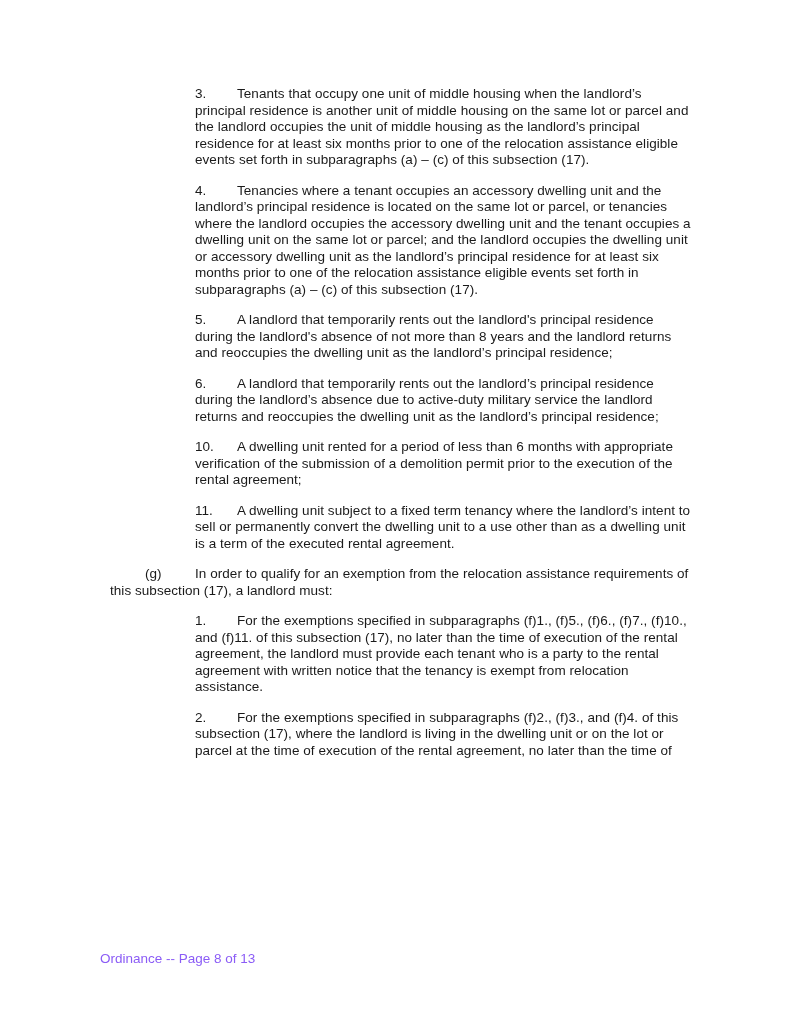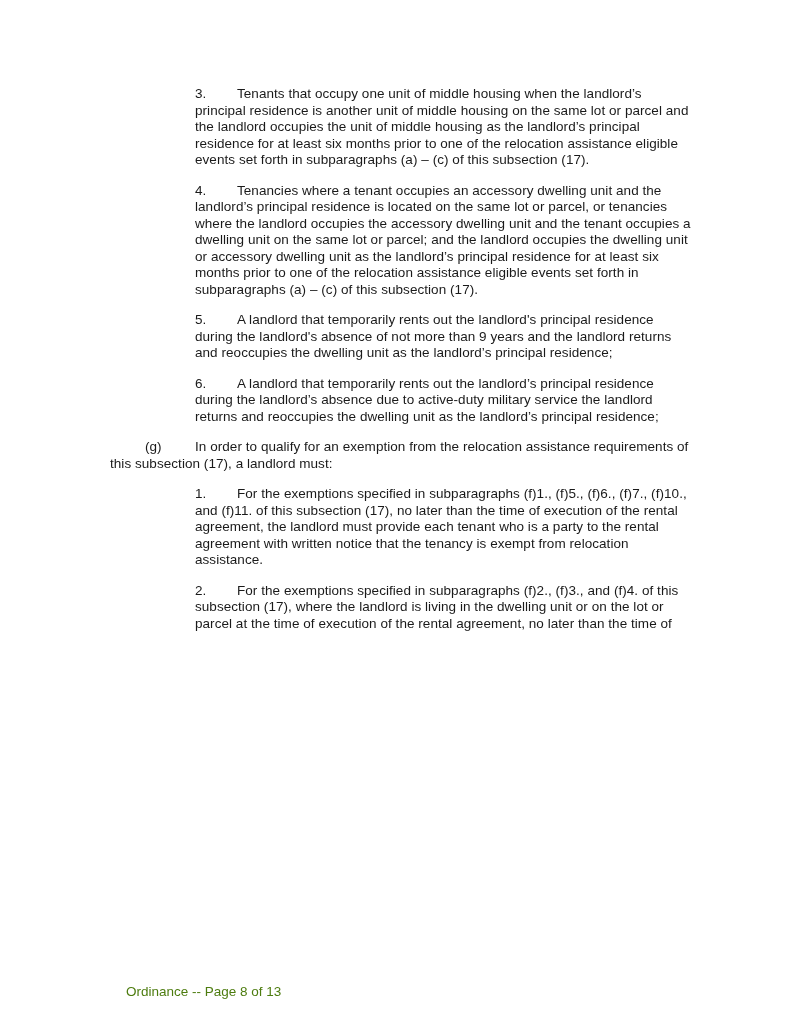--- a/index.html
+++ b/index.html
@@ -38,46 +38,47 @@
     width: 582px;
     text-indent: 35px;
   }
   p.para-g .glabel {
     display: inline-block;
     width: 50px;
     text-indent: 0;
   }
   .footer {
     position: absolute;
-    top: 984px;
+    top: 951px;
     left: 100px;
     font-size: 13.5px;
     line-height: 16.5px;
-    color: #4d7c0f;
-    margin-left: 26px;
+    color: #8b5cf6;
   }
 </style>
 </head>
 <body>
 
 <div class="page">
   <div class="content">
 
     <p class="item"><span class="num">3.</span><span>Tenants that occupy one unit of middle housing when the landlord’s principal residence is another unit of middle housing on the same lot or parcel and the landlord occupies the unit of middle housing as the landlord’s principal residence for at least six months prior to one of the relocation assistance eligible events set forth in subparagraphs (a) – (c) of this subsection (17).</span></p>
 
     <p class="item"><span class="num">4.</span><span>Tenancies where a tenant occupies an accessory dwelling unit and the landlord’s principal residence is located on the same lot or parcel, or tenancies where the landlord occupies the accessory dwelling unit and the tenant occupies a dwelling unit on the same lot or parcel; and the landlord occupies the dwelling unit or accessory dwelling unit as the landlord’s principal residence for at least six months prior to one of the relocation assistance eligible events set forth in subparagraphs (a) – (c) of this subsection (17).</span></p>
 
-    <p class="item"><span class="num">5.</span><span>A landlord that temporarily rents out the landlord's principal residence during the landlord's absence of not more than 9 years and the landlord returns and reoccupies the dwelling unit as the landlord’s principal residence;</span></p>
+    <p class="item"><span class="num">5.</span><span>A landlord that temporarily rents out the landlord's principal residence during the landlord's absence of not more than 8 years and the landlord returns and reoccupies the dwelling unit as the landlord’s principal residence;</span></p>
 
     <p class="item"><span class="num">6.</span><span>A landlord that temporarily rents out the landlord’s principal residence during the landlord’s absence due to active-duty military service the landlord returns and reoccupies the dwelling unit as the landlord’s principal residence;</span></p>
 
 
 
 
+    <p class="item"><span class="num">10.</span><span>A dwelling unit rented for a period of less than 6 months with appropriate verification of the submission of a demolition permit prior to the execution of the rental agreement;</span></p>
 
+    <p class="item"><span class="num">11.</span><span>A dwelling unit subject to a fixed term tenancy where the landlord’s intent to sell or permanently convert the dwelling unit to a use other than as a dwelling unit is a term of the executed rental agreement.</span></p>
 
     <p class="para-g"><span class="glabel">(g)</span><span>In order to qualify for an exemption from the relocation assistance requirements of this subsection (17), a landlord must:</span></p>
 
     <p class="item"><span class="num">1.</span><span>For the exemptions specified in subparagraphs (f)1., (f)5., (f)6., (f)7., (f)10., and (f)11. of this subsection (17), no later than the time of execution of the rental agreement, the landlord must provide each tenant who is a party to the rental agreement with written notice that the tenancy is exempt from relocation assistance.</span></p>
 
     <p class="item"><span class="num">2.</span><span>For the exemptions specified in subparagraphs (f)2., (f)3., and (f)4. of this subsection (17), where the landlord is living in the dwelling unit or on the lot or parcel at the time of execution of the rental agreement, no later than the time of</span></p>
 
   </div>
 
   <div class="footer">Ordinance -- Page 8 of 13</div>

